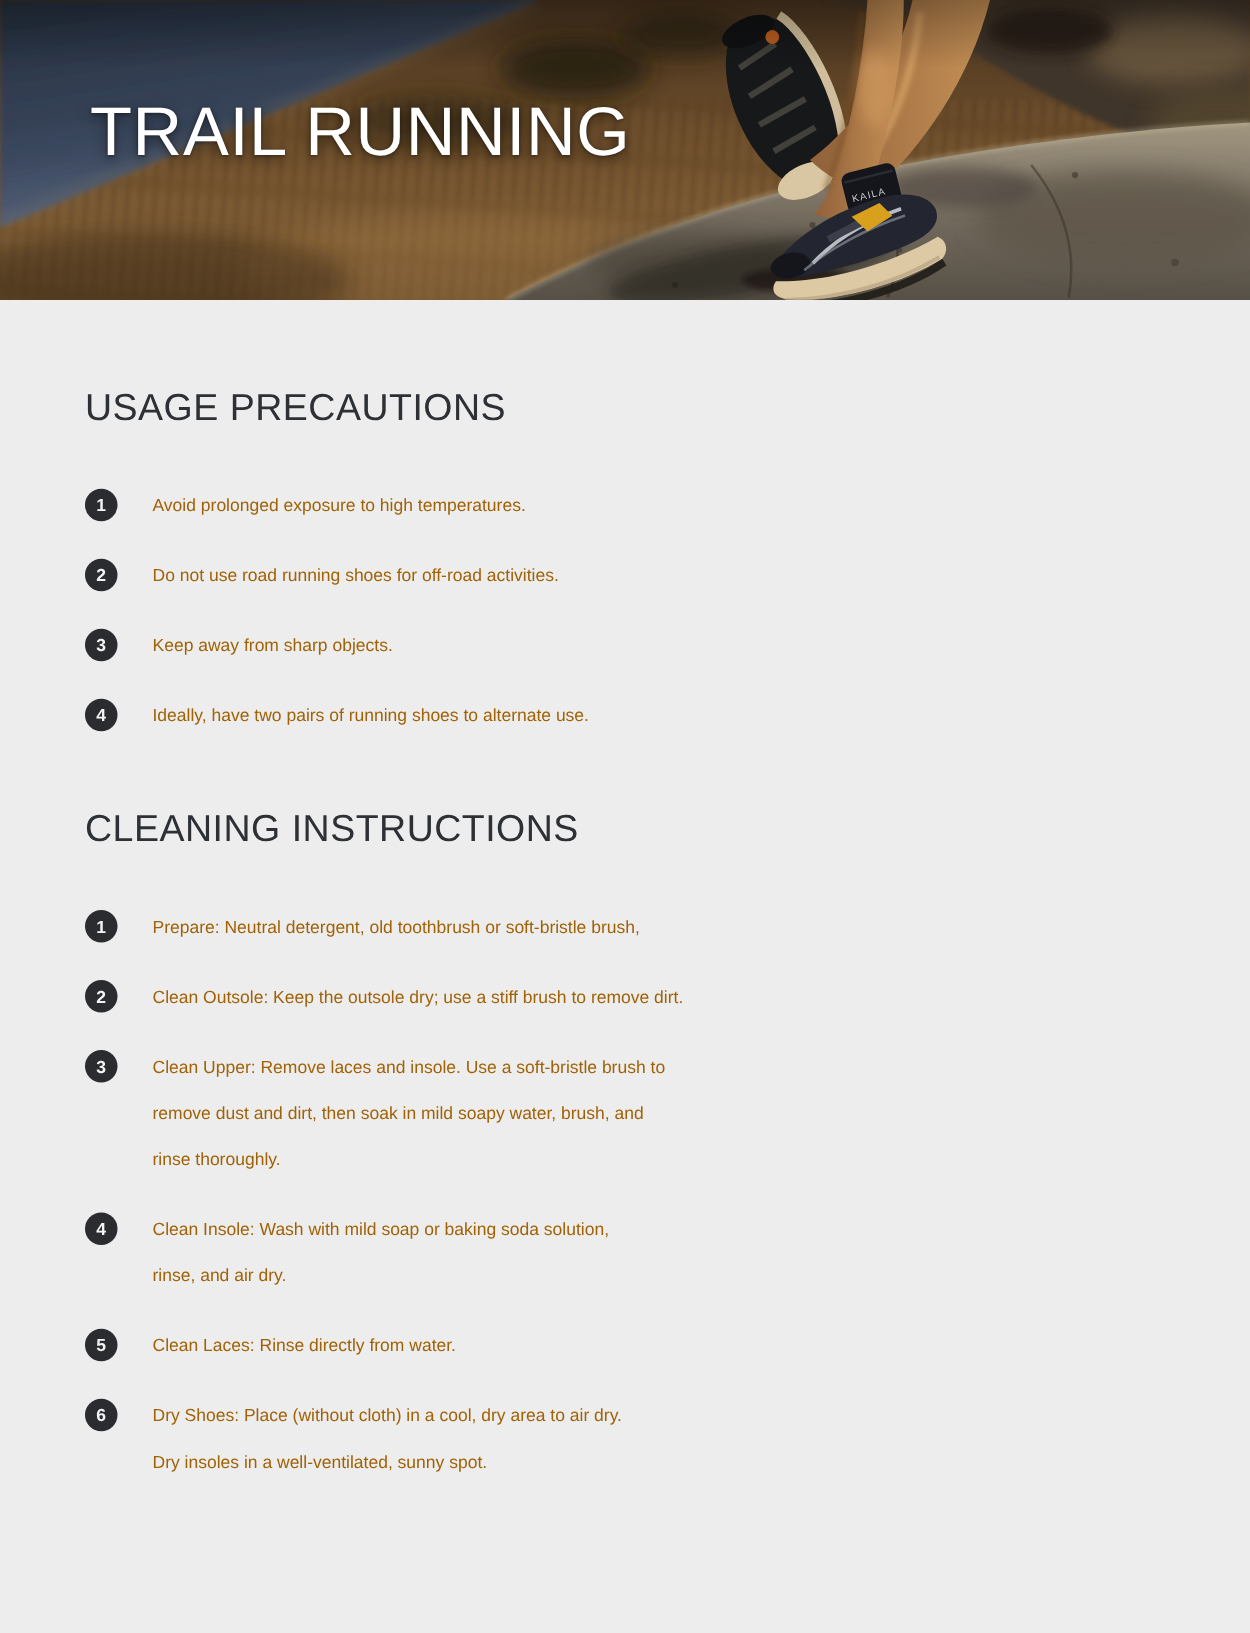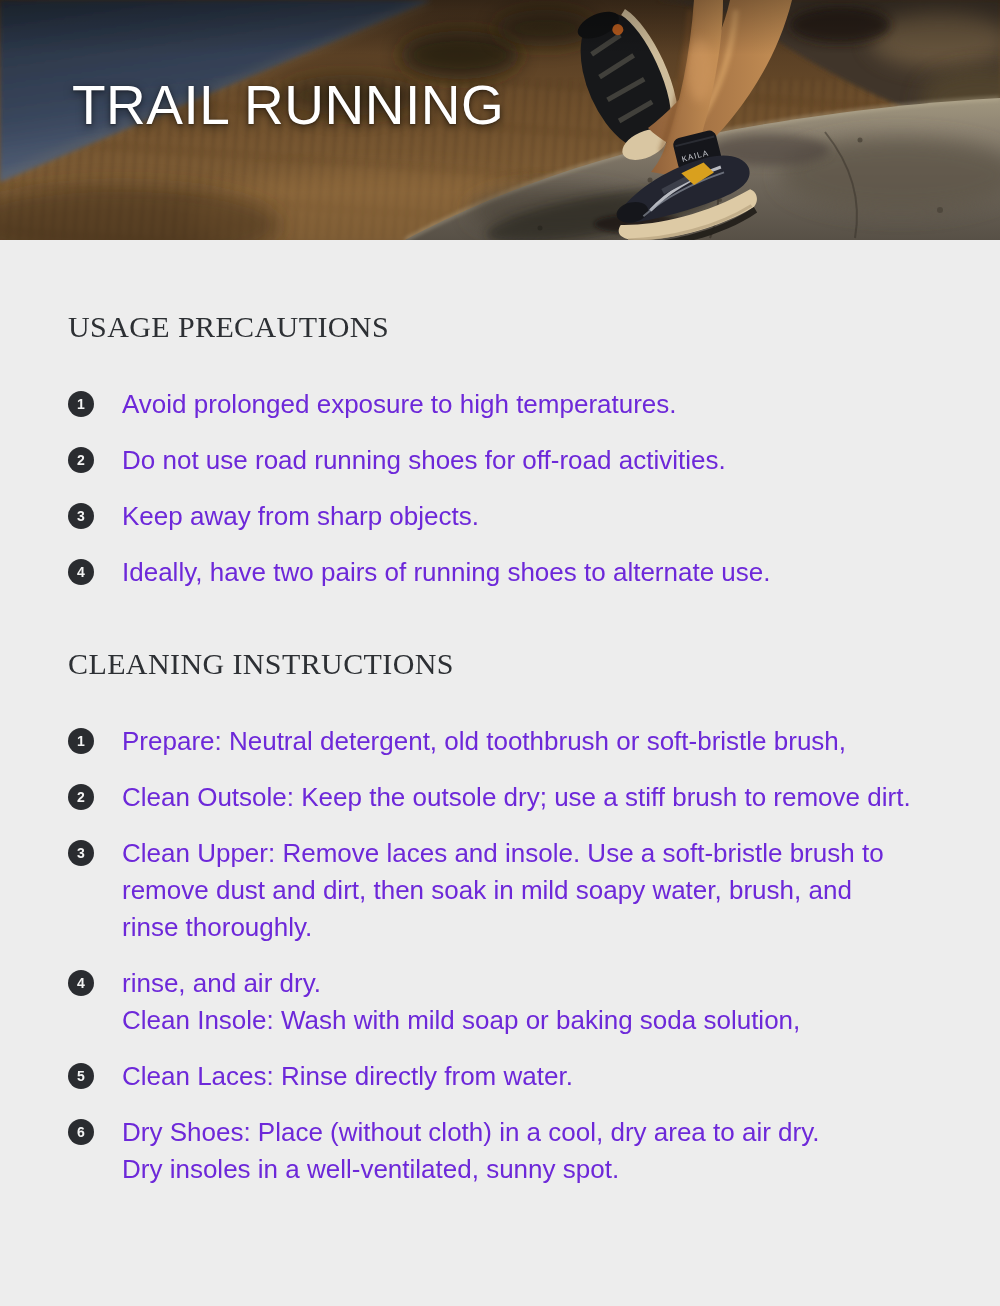--- a/index.html
+++ b/index.html
@@ -21,37 +21,36 @@
     letter-spacing:0.5px;
     text-shadow:0 3px 10px rgba(0,0,0,.5),0 1px 3px rgba(0,0,0,.4);
   }
   .hero-title .t-line{display:block;white-space:nowrap;}
   
   .content{padding:0 70px 0 68px;}
   h2.section-heading{
     font-size:30px;line-height:34px;font-weight:500;
     color:#2d3034;letter-spacing:0.4px;
     margin:0 0 42px 0;
-    font-family:Liberation Serif, serif;
   }
   h2.usage{margin-top:70px;}
   h2.cleaning{margin-top:56px;}
   ul.steps{list-style:none;margin:0;padding:0;}
   li.step{
     display:flex;align-items:flex-start;gap:28px;
     margin:0 0 19px 0;
   }
   .badge{
     flex:0 0 auto;width:26px;height:26px;border-radius:50%;
     background:#2a2c30;color:#f4f4f4;
     display:inline-flex;align-items:center;justify-content:center;
     font-size:14px;font-weight:bold;line-height:1;
     margin-top:5px;
   }
-  .step-text{font-size:26px;line-height:37px;color:#6d28d9;max-width:812px;}
+  .step-text{font-size:14px;line-height:37px;color:#a16207;max-width:812px;}
   .step-text .line{display:block;white-space:nowrap;}
 </style>
 </head>
 <body>
 
 <div class="hero">
   <svg width="1000" height="240" viewBox="0 0 1000 240" preserveAspectRatio="none" aria-hidden="true">
     <defs>
       <linearGradient id="gHill" x1="0" y1="0" x2="0" y2="1">
         <stop offset="0" stop-color="#4a3520"></stop>
@@ -229,22 +228,22 @@
       <span class="badge">3</span>
       <div class="step-text">
         <span class="line">Clean Upper: Remove laces and insole. Use a soft-bristle brush to</span>
         <span class="line">remove dust and dirt, then soak in mild soapy water, brush, and</span>
         <span class="line">rinse thoroughly.</span>
       </div>
     </li>
     <li class="step">
       <span class="badge">4</span>
       <div class="step-text">
+        <span class="line">Clean Insole: Wash with mild soap or baking soda solution,</span>
         <span class="line">rinse, and air dry.</span>
-        <span class="line">Clean Insole: Wash with mild soap or baking soda solution,</span>
       </div>
     </li>
     <li class="step">
       <span class="badge">5</span>
       <div class="step-text">
         <span class="line">Clean Laces: Rinse directly from water.</span>
       </div>
     </li>
     <li class="step">
       <span class="badge">6</span>

